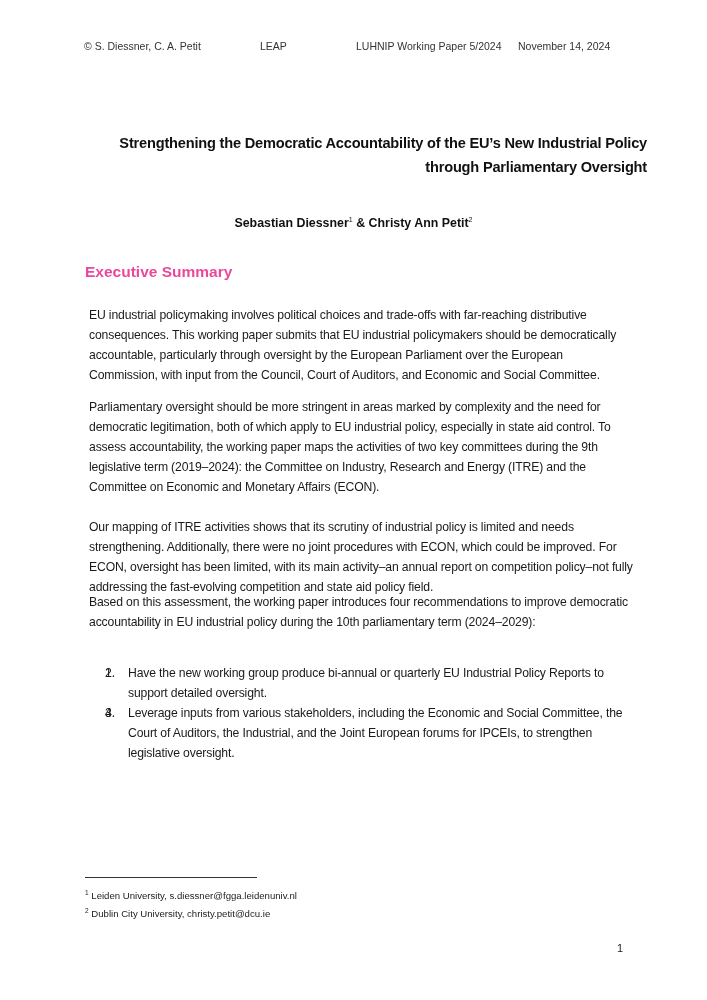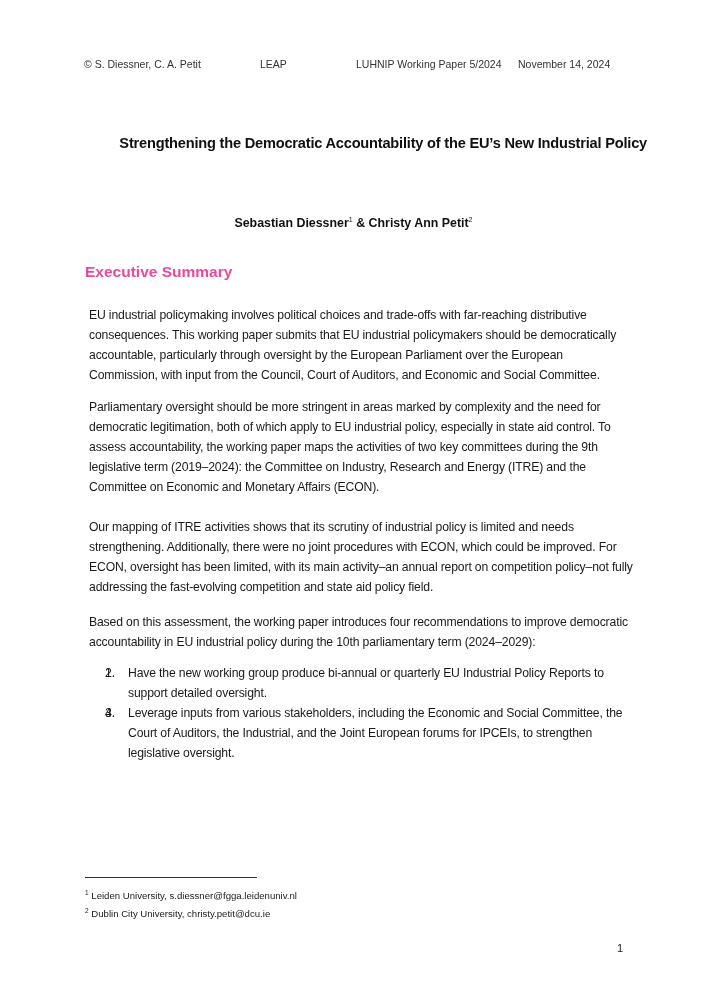--- a/index.html
+++ b/index.html
@@ -1,18 +1,18 @@
 <!DOCTYPE html>
 <html><head>
 <meta charset="utf-8">
 <style>
   html, body { margin: 0; padding: 0; background: #ffffff; }
   body { width: 707px; height: 1000px; position: relative; overflow: hidden;
          font-family: "Liberation Sans", sans-serif; color: #1a1a1a; }
-  .running-header { position: absolute; top: 58px; left: 0; width: 707px; height: 16px;
+  .running-header { position: absolute; top: 40px; left: 0; width: 707px; height: 16px;
          font-size: 10.5px; color: #333; }
   .running-header span { position: absolute; top: 0; white-space: nowrap; }
   .title { position: absolute; top: 131px; left: 60px; width: 587px; text-align: right;
          font-weight: bold; font-size: 14.6px; line-height: 24px; color: #111; letter-spacing: -0.2px; }
   .authors { position: absolute; top: 216px; left: 0; width: 707px; text-align: center;
          font-weight: bold; font-size: 12.4px; color: #111; }
   .authors sup { font-size: 7px; font-weight: normal; }
   .section-heading { position: absolute; top: 263px; left: 85px; font-size: 15.5px;
          font-weight: bold; color: #ec4899; }
   .para { position: absolute; left: 85px; width: 545px; font-size: 12.2px; line-height: 20px;
@@ -32,32 +32,33 @@
 
 <div class="running-header">
   <span style="left:84px">© S. Diessner, C. A. Petit</span>
   <span style="left:260px">LEAP</span>
   <span style="left:356px">LUHNIP Working Paper 5/2024</span>
   <span style="left:518px">November 14, 2024</span>
 </div>
 
 <div class="title">
   <div>Strengthening the Democratic Accountability of the EU’s New Industrial Policy</div>
+  <div>through Parliamentary Oversight</div>
 </div>
 
 <div class="authors">
   <span>Sebastian Diessner</span><sup>1</sup><span style="white-space:pre"> &amp; </span><span>Christy Ann Petit</span><sup>2</sup>
 </div>
 
 <div class="section-heading">Executive Summary</div>
 
 <p class="para" style="top:301px">EU industrial policymaking involves political choices and trade-offs with far-reaching distributive consequences. This working paper submits that EU industrial policymakers should be democratically accountable, particularly through oversight by the European Parliament over the European Commission, with input from the Council, Court of Auditors, and Economic and Social Committee.</p>
 <p class="para" style="top:393px">Parliamentary oversight should be more stringent in areas marked by complexity and the need for democratic legitimation, both of which apply to EU industrial policy, especially in state aid control. To assess accountability, the working paper maps the activities of two key committees during the 9th legislative term (2019–2024): the Committee on Industry, Research and Energy (ITRE) and the Committee on Economic and Monetary Affairs (ECON).</p>
 <p class="para" style="top:513px">Our mapping of ITRE activities shows that its scrutiny of industrial policy is limited and needs strengthening. Additionally, there were no joint procedures with ECON, which could be improved. For ECON, oversight has been limited, with its main activity–an annual report on competition policy–not fully addressing the fast-evolving competition and state aid policy field.</p>
-<p class="para" style="top:608px">Based on this assessment, the working paper introduces four recommendations to improve democratic accountability in EU industrial policy during the 10th parliamentary term (2024–2029):</p>
+<p class="para" style="top:588px">Based on this assessment, the working paper introduces four recommendations to improve democratic accountability in EU industrial policy during the 10th parliamentary term (2024–2029):</p>
 
 <ol class="rec-list">
   <li>
     <span class="num">1.</span>
   </li>
   <li>
     <span class="num">2.</span>
     <span>Have the new working group produce bi-annual or quarterly EU Industrial Policy Reports to support detailed oversight.</span>
   </li>
   <li>

